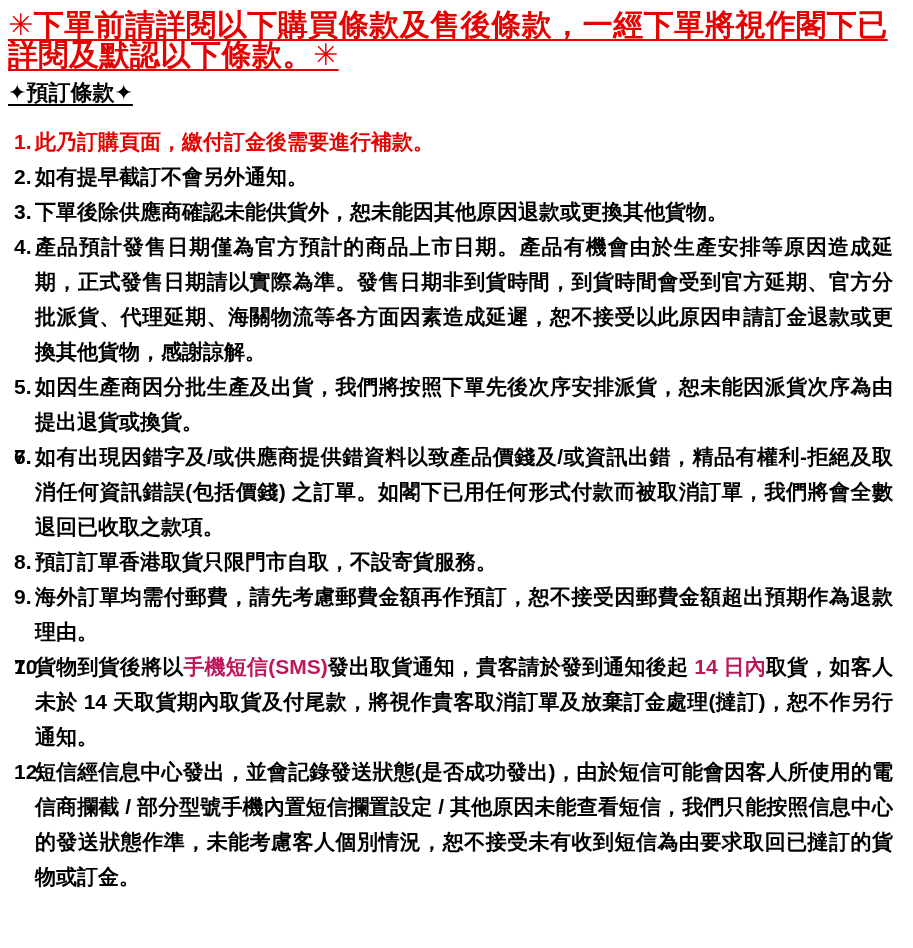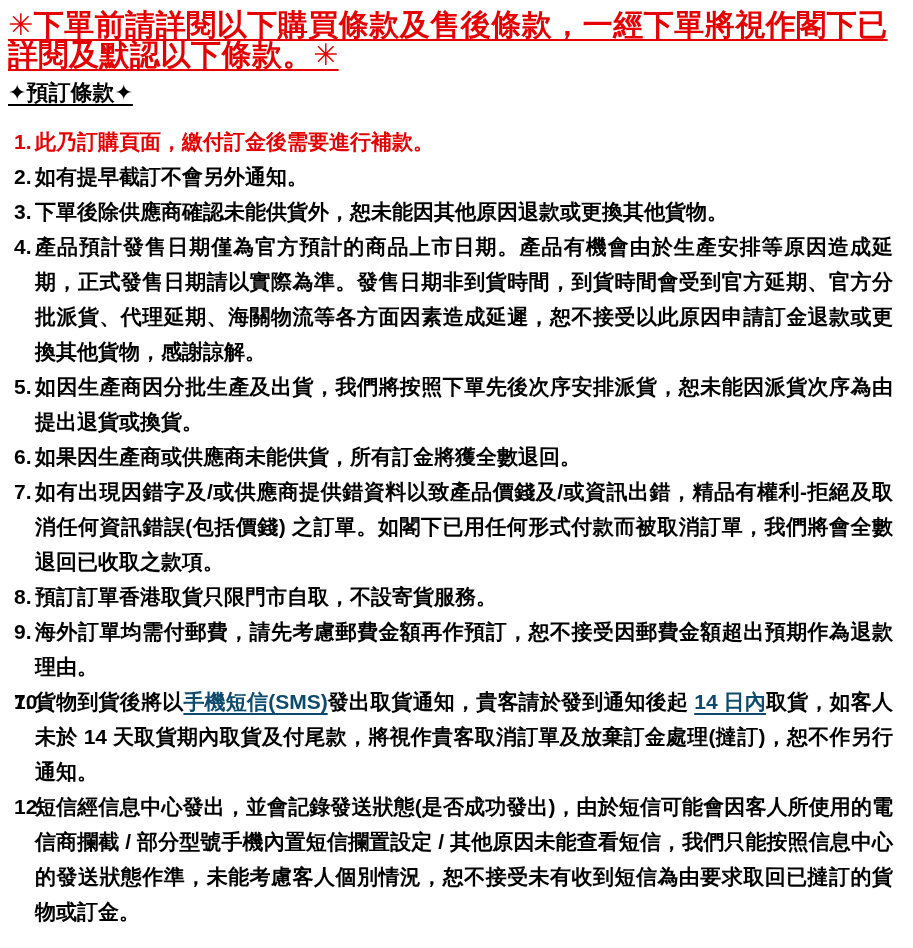--- a/index.html
+++ b/index.html
@@ -51,22 +51,21 @@
   .term .num {
     position: absolute;
     left: 6px;
     top: 0;
   }
   .term.red-item,
   .term.red-item .num {
     color: #e60000;
   }
   .red-u {
-    color: #0c4a6e;
-    text-decoration: underline;
+    color: #be185d;
     text-decoration-thickness: 2px;
     text-underline-offset: 4px;
   }
 </style>
 </head>
 <body>
 
 <div class="doc-header">✳下單前請詳閱以下購買條款及售後條款，一經下單將視作閣下已詳閱及默認以下條款。✳</div>
 
 <div class="section-title">✦預訂條款✦</div>
@@ -93,21 +92,20 @@
     <span class="txt">產品預計發售日期僅為官方預計的商品上市日期。產品有機會由於生產安排等原因造成延期，正式發售日期請以實際為準。發售日期非到貨時間，到貨時間會受到官方延期、官方分批派貨、代理延期、海關物流等各方面因素造成延遲，恕不接受以此原因申請訂金退款或更換其他貨物，感謝諒解。</span>
   </div>
 
   <div class="term">
     <span class="num">5.</span>
     <span class="txt">如因生產商因分批生產及出貨，我們將按照下單先後次序安排派貨，恕未能因派貨次序為由提出退貨或換貨。</span>
   </div>
 
   <div class="term">
     <span class="num">6.</span>
-    <span class="txt">如果因生產商或供應商未能供貨，所有訂金將獲全數退回。</span>
   </div>
 
   <div class="term">
     <span class="num">7.</span>
     <span class="txt">如有出現因錯字及/或供應商提供錯資料以致產品價錢及/或資訊出錯，精品有權利-拒絕及取消任何資訊錯誤(包括價錢) 之訂單。如閣下已用任何形式付款而被取消訂單，我們將會全數退回已收取之款項。</span>
   </div>
 
   <div class="term">
     <span class="num">8.</span>
     <span class="txt">預訂訂單香港取貨只限門市自取，不設寄貨服務。</span>

